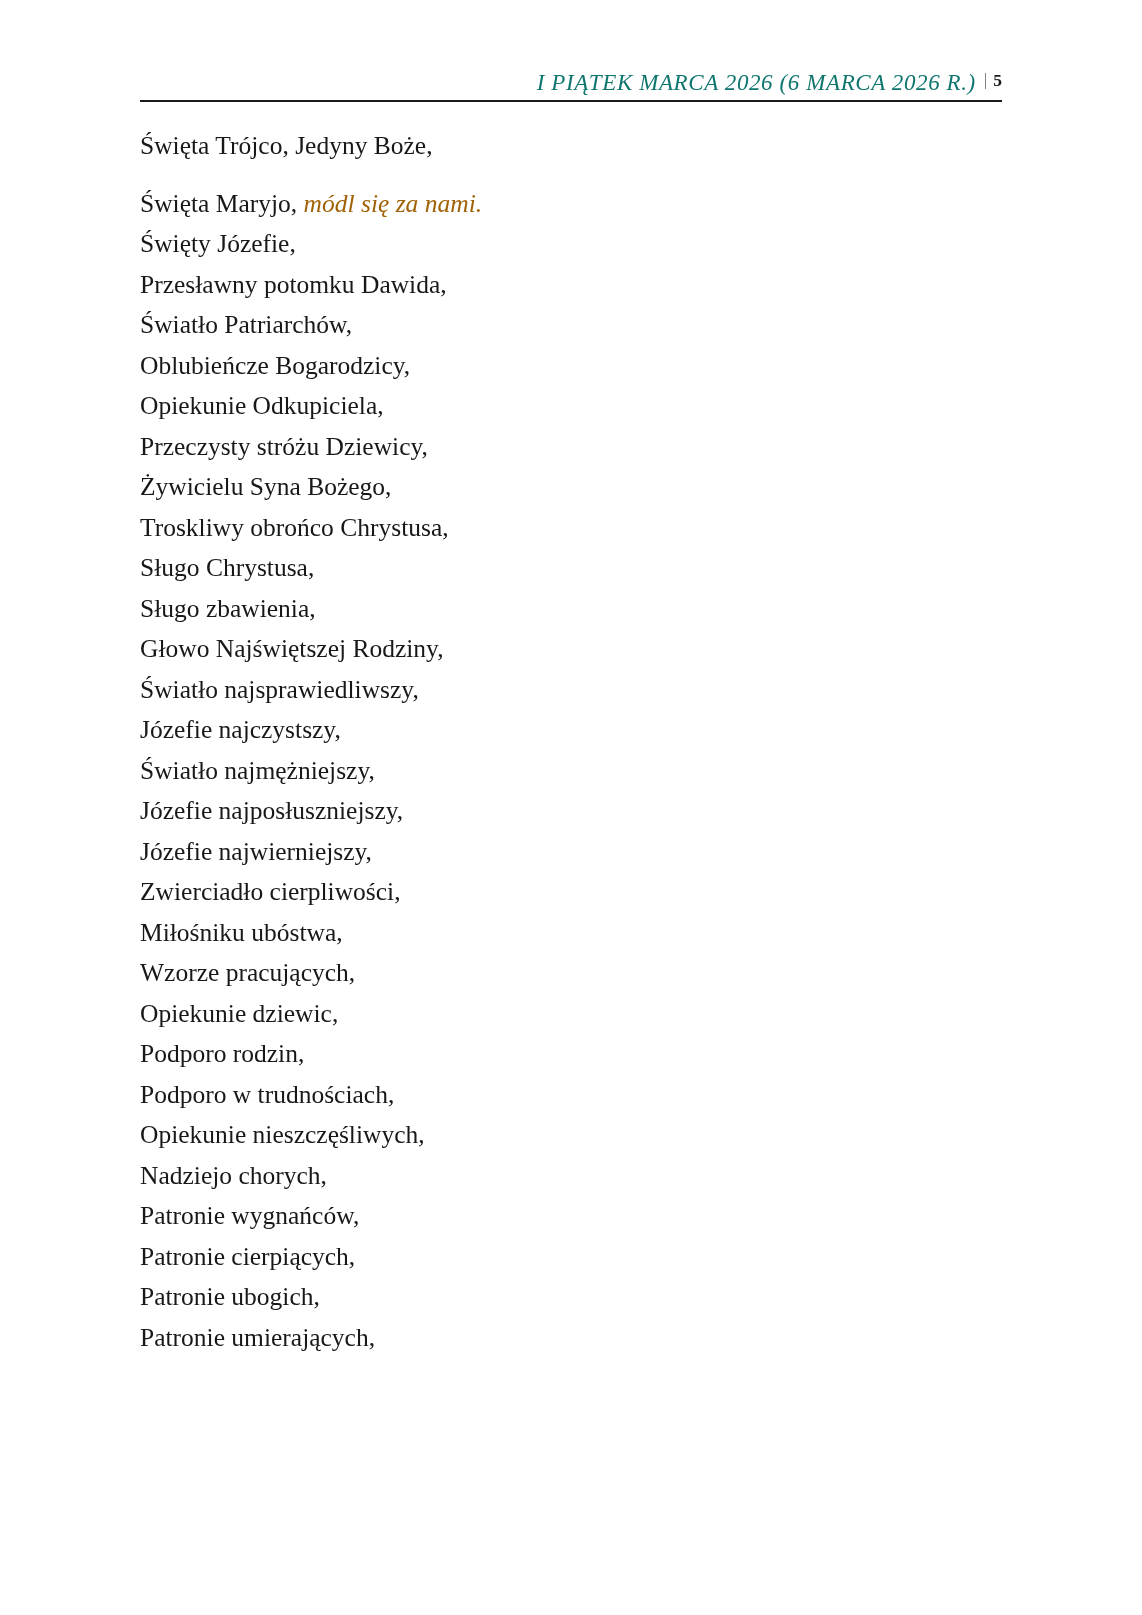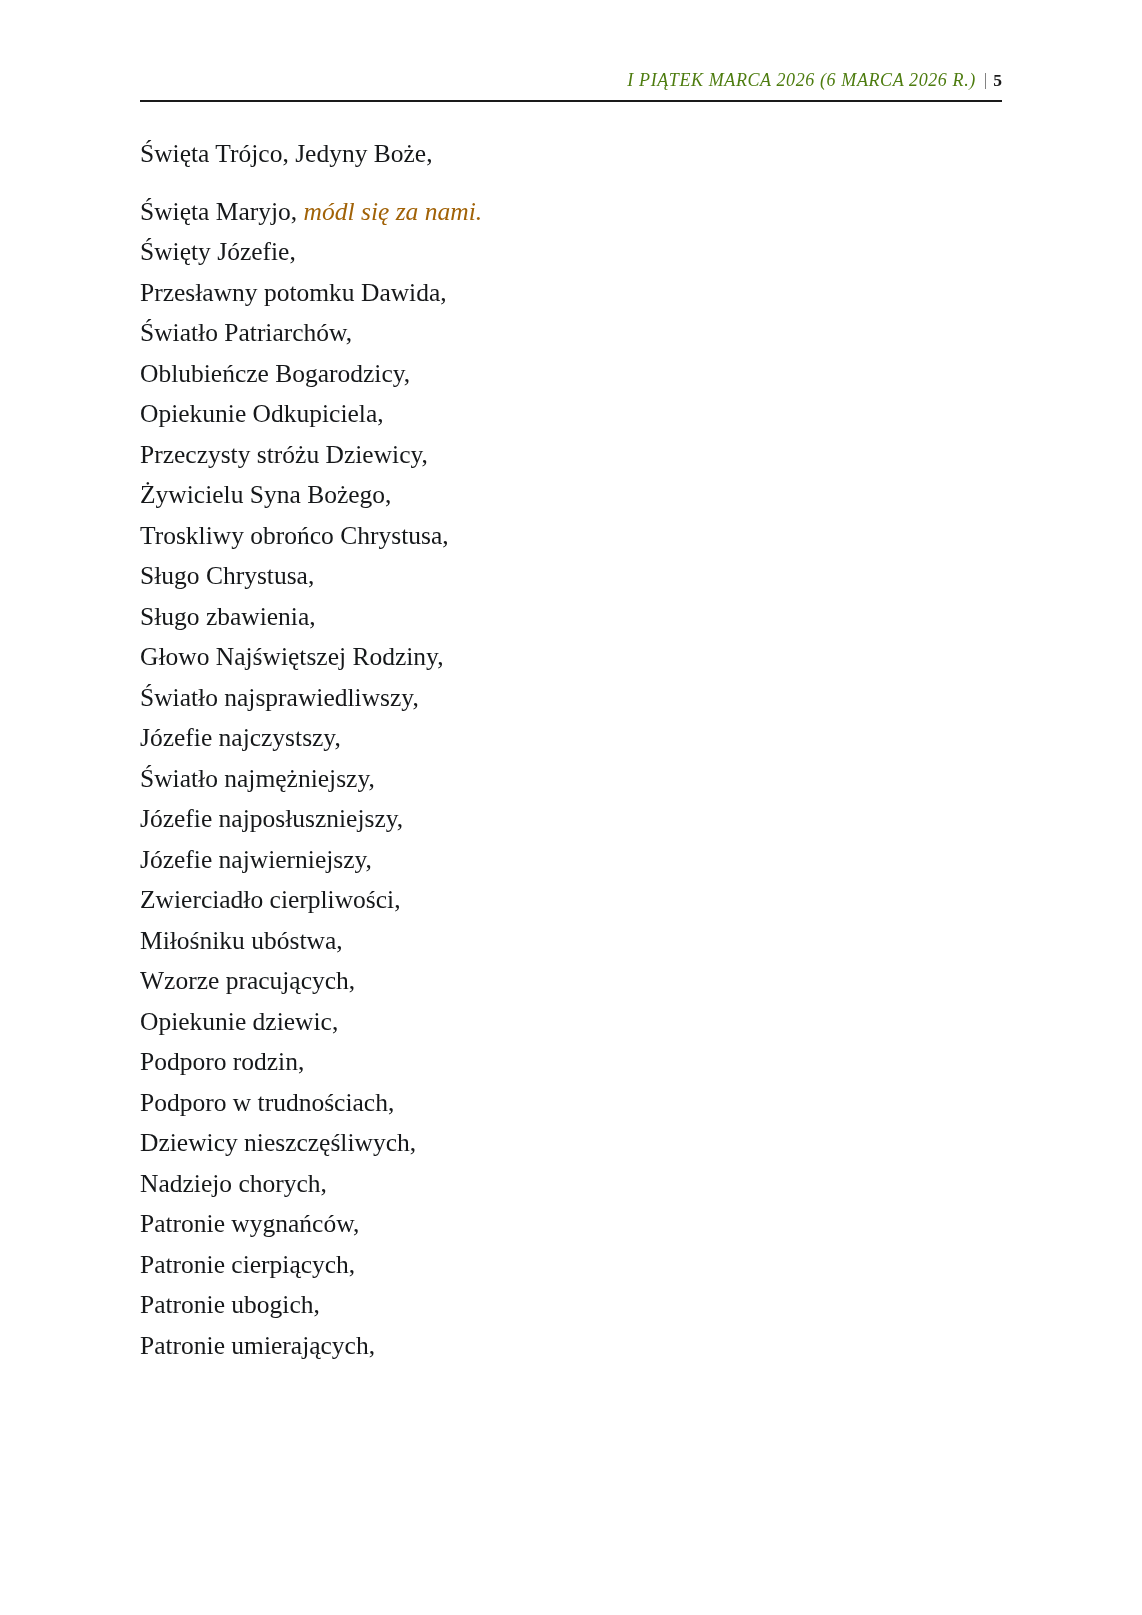--- a/index.html
+++ b/index.html
@@ -22,23 +22,23 @@
     top: 70px;
     left: 140px;
     right: 140px;
     height: 30px;
     display: flex;
     justify-content: flex-end;
     align-items: flex-start;
   }
   .header-text {
     font-style: italic;
-    font-size: 18px;
+    font-size: 23px;
     letter-spacing: 0.6px;
-    color: #4d7c0f;
+    color: #0f766e;
     white-space: nowrap;
   }
   .header-sep {
     color: #6f6f6f;
     font-style: normal;
     font-size: 17px;
     margin: 0 6px 0 8px;
   }
   .header-page {
     font-style: normal;
@@ -52,21 +52,20 @@
     left: 140px;
     width: 862px;
     height: 2px;
     background: #1a1a1a;
   }
   .content {
     position: absolute;
     top: 126px;
     left: 140px;
     right: 156px;
-    margin-top: 8px;
   }
   .line {
     font-size: 25.5px;
     line-height: 40.5px;
     color: #16181a;
     white-space: nowrap;
   }
   .line.gap-after {
     margin-bottom: 17px;
   }
@@ -113,21 +112,21 @@
         <div class="line">Józefie najczystszy,</div>
         <div class="line">Światło najmężniejszy,</div>
         <div class="line">Józefie najposłuszniejszy,</div>
         <div class="line">Józefie najwierniejszy,</div>
         <div class="line">Zwierciadło cierpliwości,</div>
         <div class="line">Miłośniku ubóstwa,</div>
         <div class="line">Wzorze pracujących,</div>
         <div class="line">Opiekunie dziewic,</div>
         <div class="line">Podporo rodzin,</div>
         <div class="line">Podporo w trudnościach,</div>
-        <div class="line">Dziewicy nieszczęśliwych,</div>
+        <div class="line">Opiekunie nieszczęśliwych,</div>
         <div class="line">Nadziejo chorych,</div>
         <div class="line">Patronie wygnańców,</div>
         <div class="line">Patronie cierpiących,</div>
         <div class="line">Patronie ubogich,</div>
         <div class="line">Patronie umierających,</div>
       </div>
 
   </div>
 </div>
 

